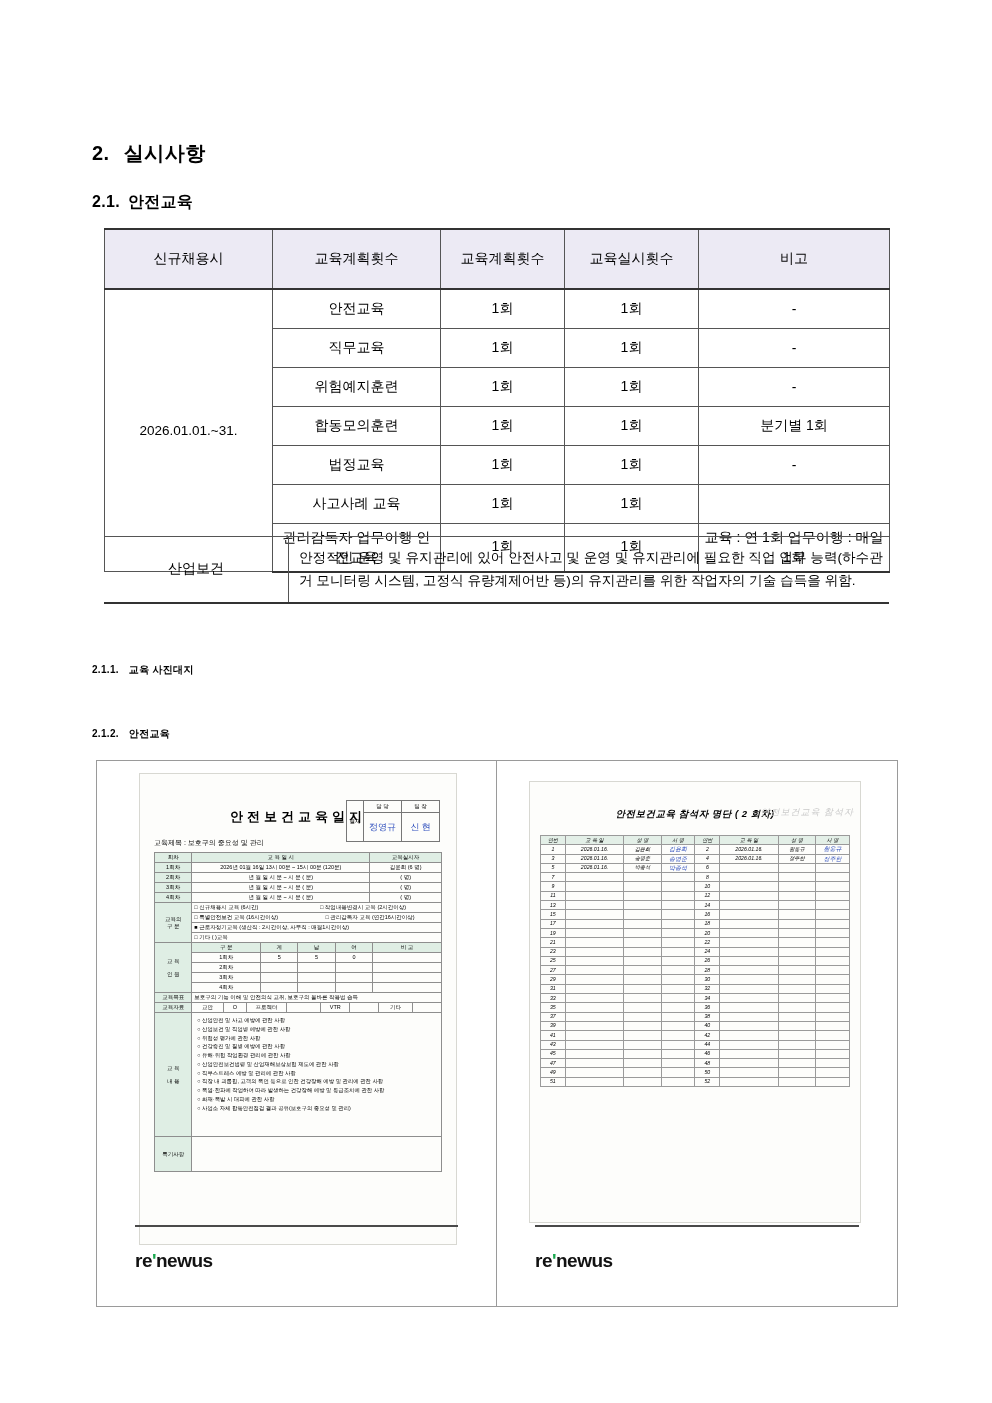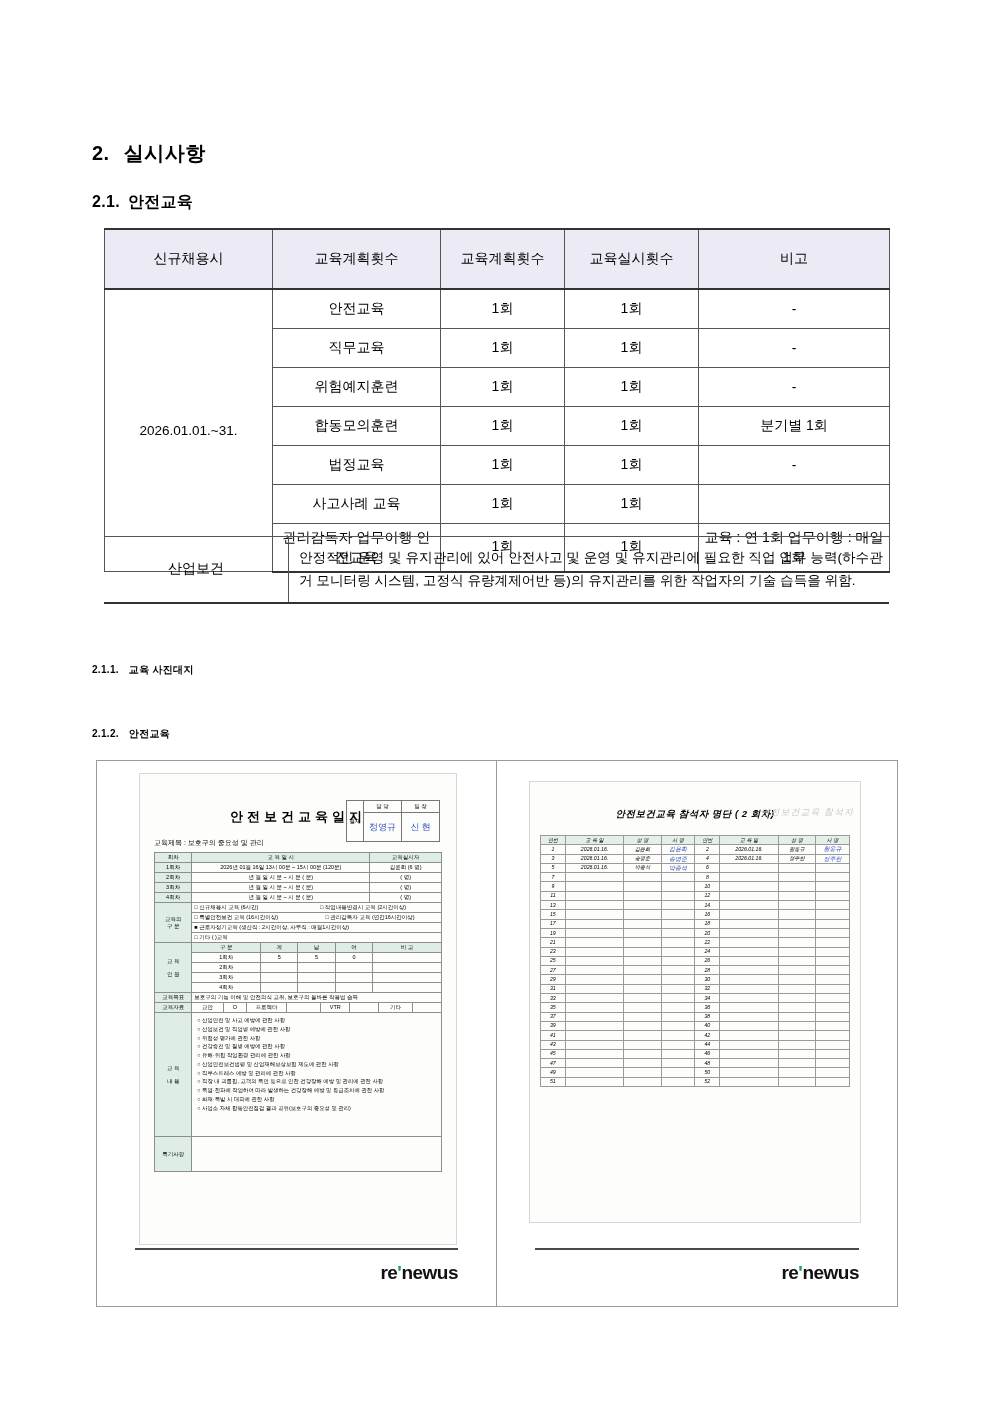--- a/index.html
+++ b/index.html
@@ -267,24 +267,23 @@
     top: 24px;
     font-size: 9px;
     color: #c9c9c9;
     letter-spacing: 1px;
   }
 
   .brand-bar {
     position: absolute;
     left: 38px;
     right: 38px;
-    bottom: 22px;
+    bottom: 34px;
     border-top: 2px solid #4a4a4a;
-    padding-top: 12px;
-    text-align: right;
+    padding-top: 23px;
   }
   .brand {
     font-size: 19px;
     font-weight: bold;
     letter-spacing: -0.5px;
     color: #111111;
   }
   .brand .re { color: #111111; }
   .brand .dot { color: #1aa84f; }
   .brand .newus { color: #111111; }

